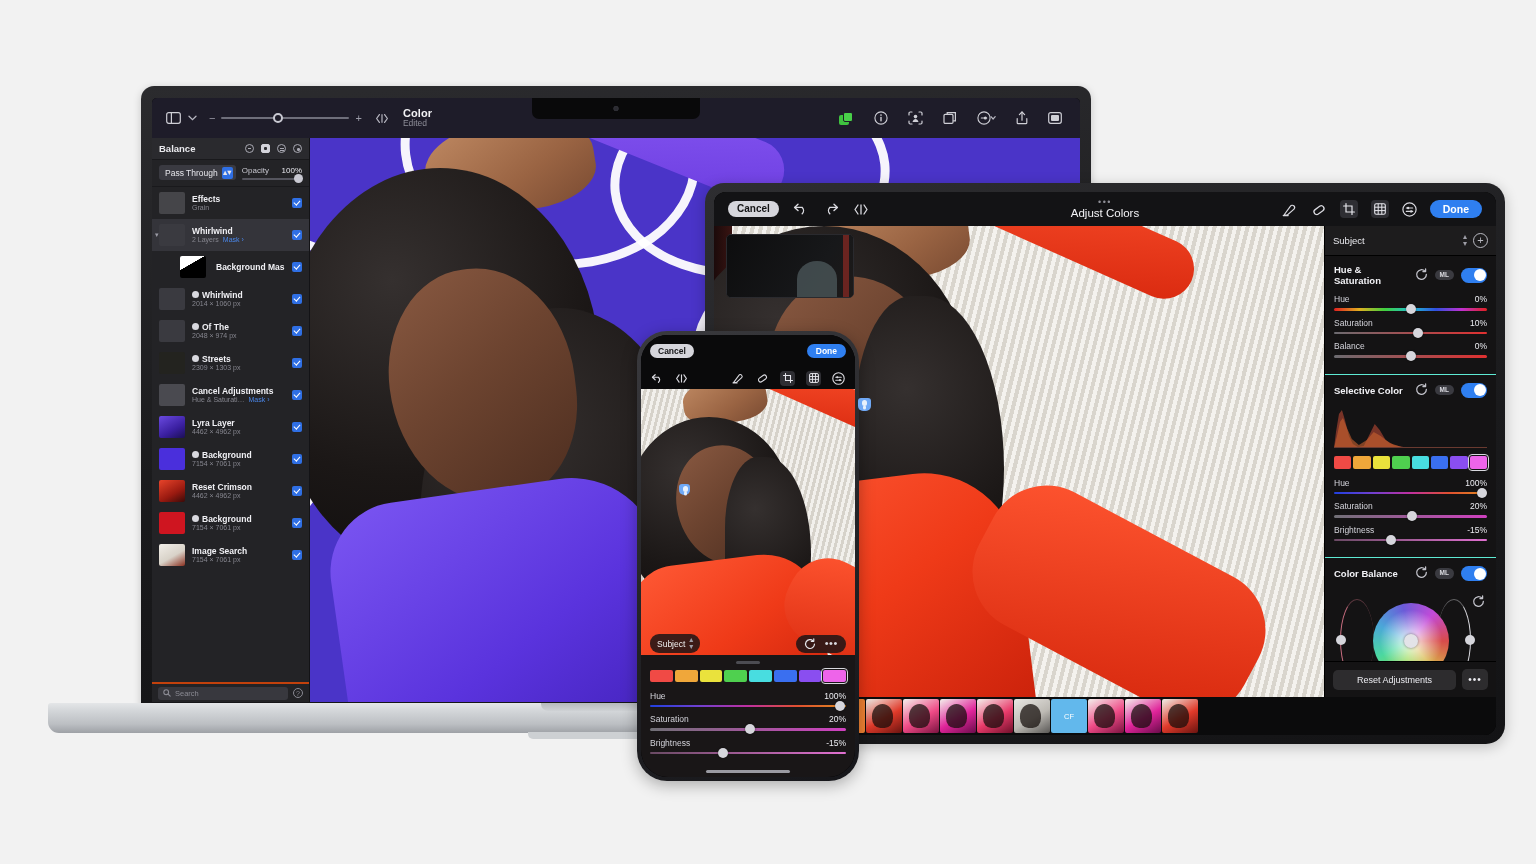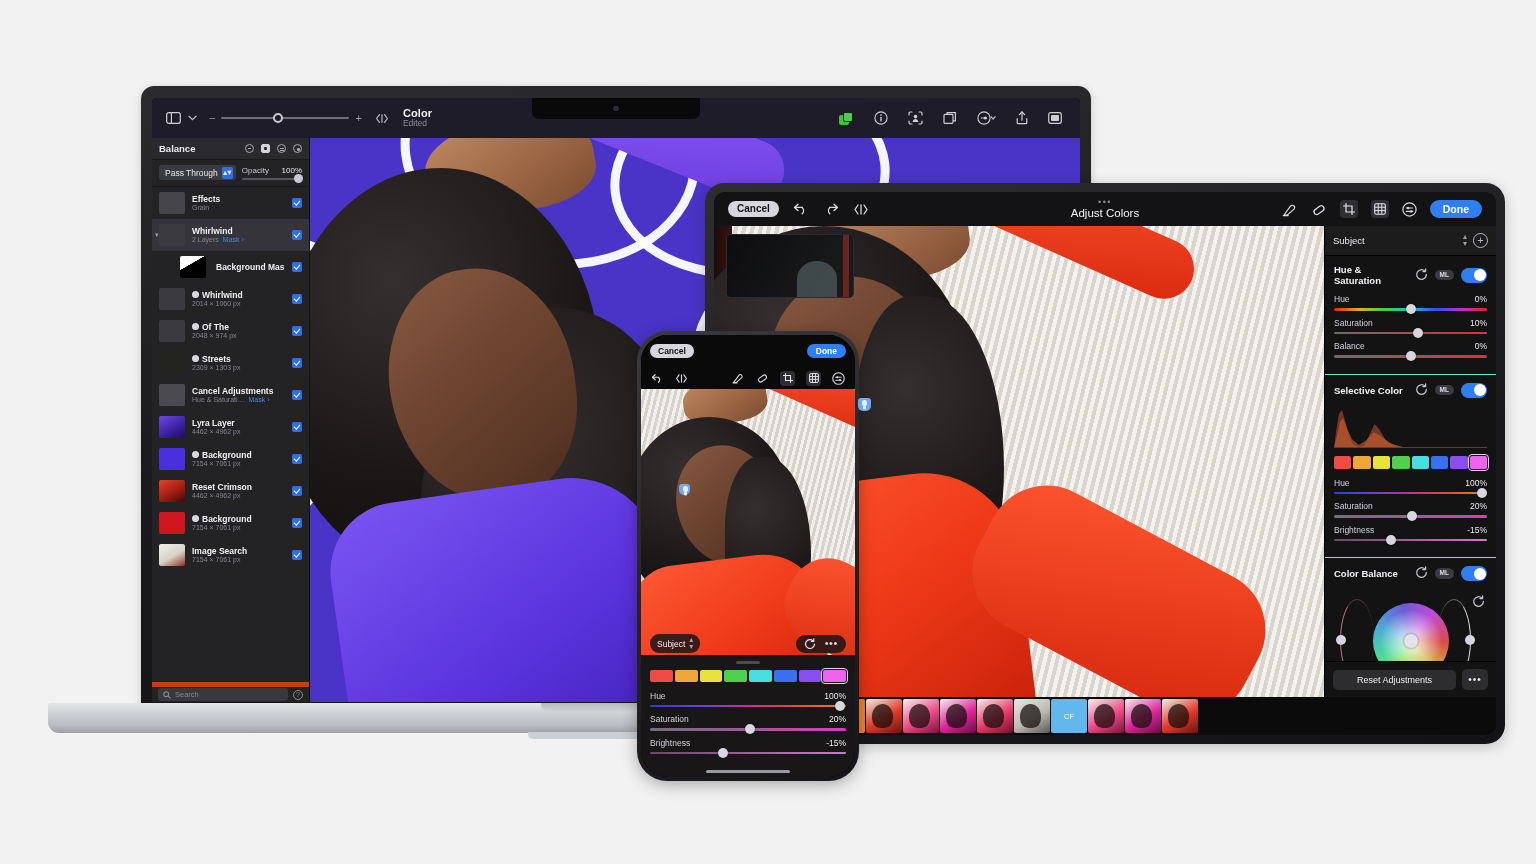--- a/index.html
+++ b/index.html
@@ -125,21 +125,21 @@
   .lay-sub .mask { color:#4a86e8; }
   .chk { width:10px;height:10px;border-radius:2px;background:#2f6fe4; flex:0 0 10px; position:relative; }
   .chk::after{content:"";position:absolute;left:2.8px;top:1.3px;width:2.6px;height:5px;
     border:solid #fff;border-width:0 1.4px 1.4px 0;transform:rotate(42deg);}
   .disc { width:7px;height:7px;border-radius:50%; background:#d8d8de; display:inline-block; }
   .msq { width:7px;height:7px;border-radius:1px;background:#e3e3e9;display:inline-block;position:relative;}
   .msq::after{content:"";position:absolute;inset:2px;background:#34343a;}
   .expander { position:absolute; left:3px; top:50%; transform:translateY(-50%); color:#9c9ca6; font-size:7px; }
 
   .search-bar {
-    height:20px; flex:0 0 20px; background:#232326; border-top:5px solid #c2410c;
+    height:20px; flex:0 0 20px; background:#232326; border-top:2px solid #c2410c;
     display:flex; align-items:center; padding:0 6px; gap:5px;
   }
   .search-box {
     flex:1; height:13px; background:#38383e; border-radius:3px;
     display:flex; align-items:center; gap:4px; padding:0 5px;
   }
   .search-box span { color:#8a8a93; font-size:7.5px; }
   .help-ico { width:10px;height:10px;border-radius:50%;border:1px solid #8a8a93; color:#8a8a93;
     font-size:7px; display:flex;align-items:center;justify-content:center; line-height:1; }
 

